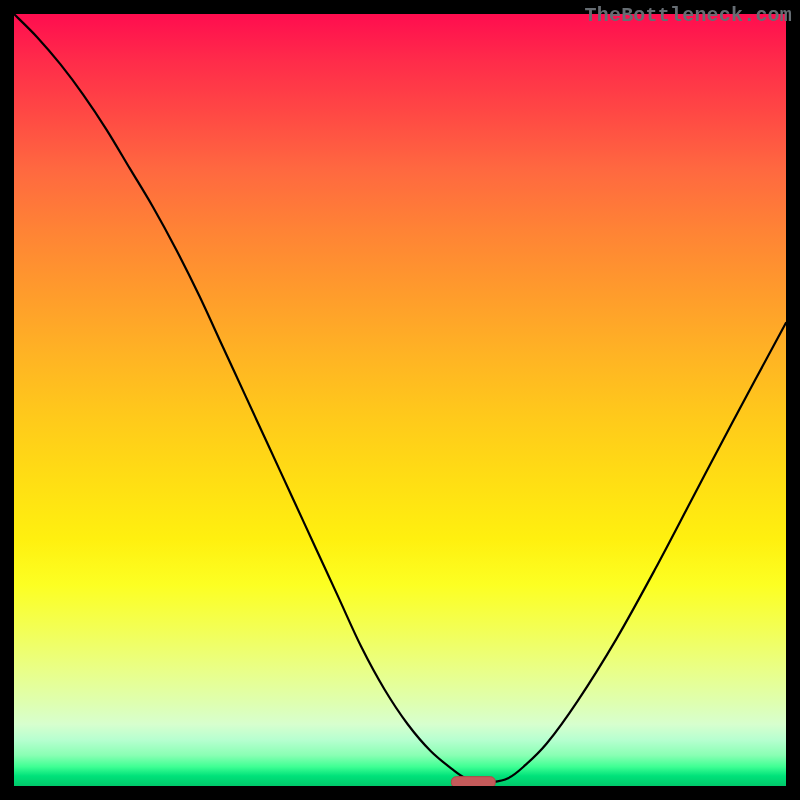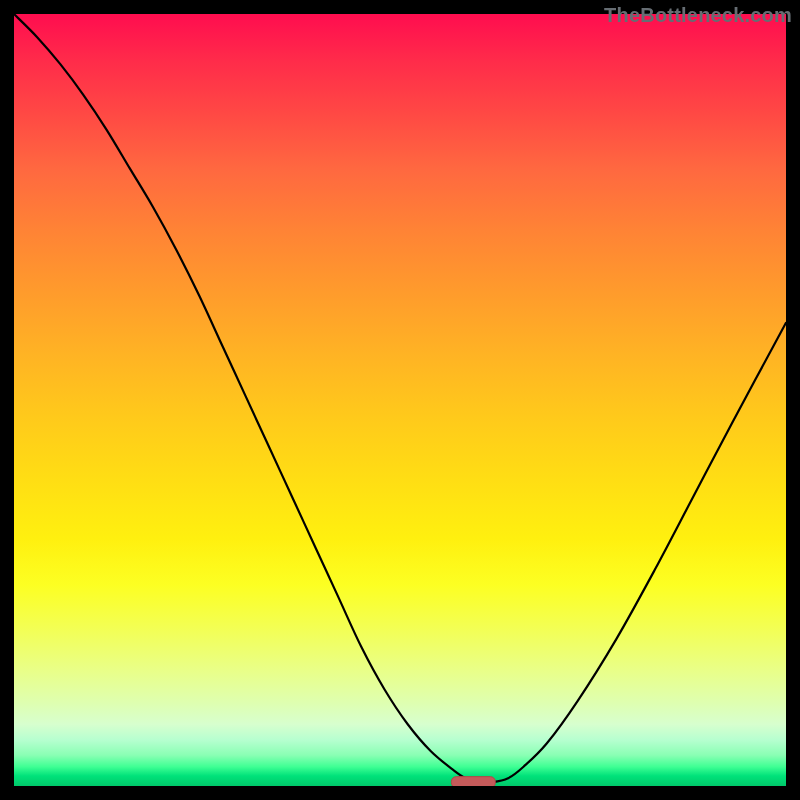--- a/index.html
+++ b/index.html
@@ -73,20 +73,21 @@
   .watermark {
     position: absolute;
     top: 4px;
     right: 8px;
     font-size: 20px;
     font-weight: 600;
     color: #666d73;
     letter-spacing: 0.2px;
     -webkit-user-select: none;
     user-select: none;
+    font-family: Liberation Mono, monospace;
   }
 </style>
 </head>
 <body>
 
 <div class="frame">
 
   <div class="plot-area">
     <div class="gradient-bg"></div>
 

